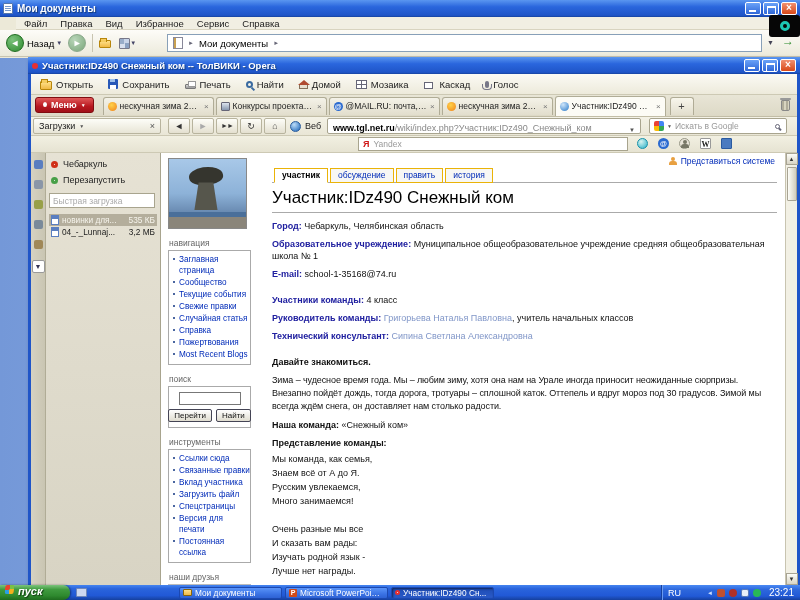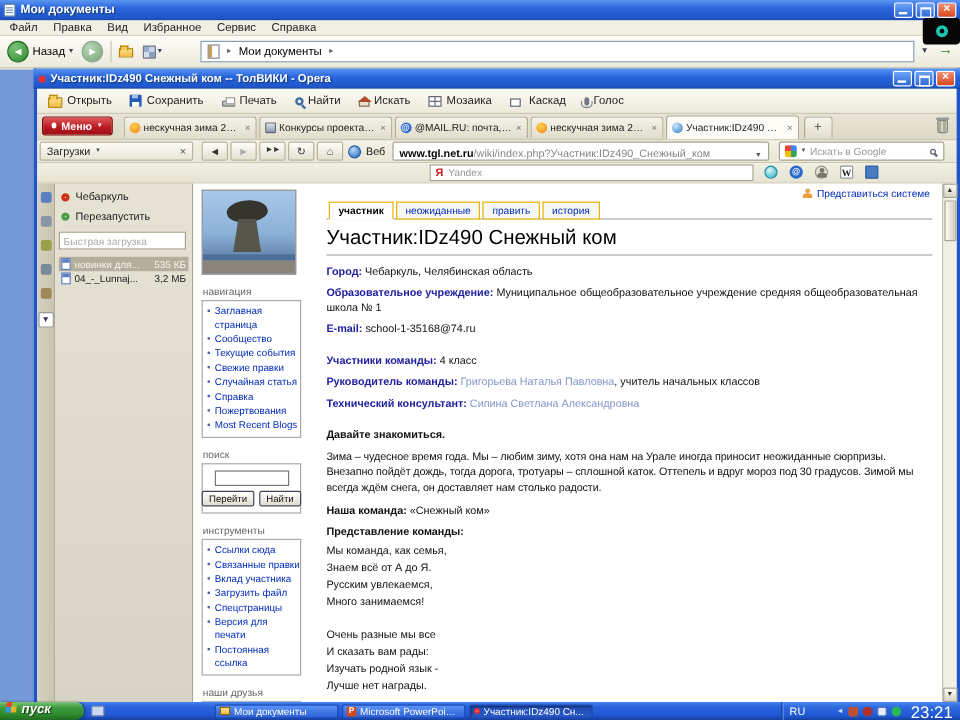--- a/index.html
+++ b/index.html
@@ -12,21 +12,21 @@
 .x-titlebar { height:17px; background:linear-gradient(180deg,#5a96f0 0%,#2a66dd 40%,#1f55c8 90%,#16439e 100%); display:flex; align-items:center; padding:0 3px; }
 .ic-xdoc { width:10px; height:11px; background:#fff; border:1px solid #5577aa; border-radius:1px; position:relative; }
 .ic-xdoc::before { content:""; position:absolute; left:1px; top:2px; width:6px; height:1px; background:#7799cc; box-shadow:0 2px 0 #7799cc,0 4px 0 #7799cc; }
 .x-title { color:#fff; font-size:10px; font-weight:bold; text-shadow:1px 1px 1px #123a77; margin-left:4px; flex:1; }
 .xp-btns { display:flex; gap:2px; }
 .xp-btn { width:16px; height:13px; border-radius:2px; border:1px solid #fff; background:linear-gradient(#6aa2f8,#3068d8); position:relative; }
 .xp-btn.min::after { content:""; position:absolute; left:3px; bottom:2px; width:7px; height:2px; background:#fff; }
 .xp-btn.restore::after { content:""; position:absolute; left:3px; top:3px; width:7px; height:6px; border:1px solid #fff; border-top-width:2px; }
 .xp-btn.close { background:linear-gradient(#f09070,#d84818); }
 .xp-btn.close::after { content:"×"; position:absolute; left:0; top:-1px; width:100%; text-align:center; color:#fff; font-size:10px; font-weight:bold; }
-.x-menubar { height:13px; background:#f1efe3; border-bottom:1px solid #d8d4c0; display:flex; gap:13px; padding:0 8px; font-size:9.5px; align-items:center; color:#222; }
+.x-menubar { height:13px; background:#f1efe3; border-bottom:1px solid #d8d4c0; display:flex; gap:13px; padding:0 8px; font-size:9.5px; align-items:center; color:#222;margin-left:16px; }
 .x-toolbar { height:27px; background:linear-gradient(#fdfcf8,#eceadb); border-bottom:1px solid #c8c4b0; display:flex; align-items:center; padding:0 6px; position:relative; }
 .circle-btn { width:18px; height:18px; border-radius:50%; background:radial-gradient(circle at 35% 30%,#7cc27c,#2e8b2e); border:1px solid #1e6b1e; color:#fff; text-align:center; line-height:16px; font-size:9px; }
 .circle-btn.dis { background:radial-gradient(circle at 35% 30%,#b9d6b9,#7aa67a); border-color:#8aa88a; }
 .x-back-label { font-size:9.5px; margin:0 2px 0 3px; }
 .x-chev { font-size:6px; color:#446; margin-right:6px; }
 .x-sep { width:1px; height:18px; background:#c8c4b0; margin:0 6px; }
 .ic-folder-sm { width:12px; height:8px; background:linear-gradient(#ffe08a,#f0b945); border:1px solid #b8860b; border-radius:1px; position:relative; margin-top:2px; }
 .ic-folder-sm::before { content:""; position:absolute; left:0; top:-3px; width:5px; height:3px; background:#f5cc60; border:1px solid #b8860b; border-bottom:none; }
 .ic-views { width:11px; height:11px; border:1px solid #778; border-radius:1px; background-color:#aabbd0; background-image:conic-gradient(#c8d4e8 0 25%, #8aa0c0 0 50%, #d8e0ee 0 75%, #98acc8 0); margin-left:8px; }
 .x-address { position:absolute; left:167px; right:38px; top:4px; height:18px; background:#fff; border:1px solid #88a0b8; display:flex; align-items:center; font-size:9.5px; padding:0 5px; gap:5px; }
@@ -195,21 +195,21 @@
 .task-btn.active { background:linear-gradient(#1e4cb4,#2a5ac8); box-shadow:inset 1px 1px 2px rgba(0,0,0,.5); }
 .tb-folder { width:9px; height:7px; background:linear-gradient(#ffe08a,#f0b945); border:1px solid #8a6508; border-radius:1px; flex:none; }
 .tb-ppt { width:8px; height:8px; background:#d04a18; color:#fff; font-size:7px; font-weight:bold; text-align:center; line-height:8px; border-radius:1px; flex:none; }
 .tb-opera { width:5px; height:5px; border:2px solid #e83030; border-radius:50%; background:#fff; flex:none; }
 .tb-label { overflow:hidden; text-overflow:ellipsis; }
 .tray { margin-left:auto; height:15px; display:flex; align-items:center; background:linear-gradient(180deg,#4a8af4 0%,#2e68dc 30%,#2159d6 75%,#16409e 100%); border-left:1px solid #16409e; box-shadow:inset 1px 0 0 #6a9af0; padding:0 6px; gap:4px; flex:none; }
 .lang { color:#fff; font-size:9px; margin-right:22px; }
 .tray-chev { color:#cfe0ff; font-size:6px; }
 .tray-ic { width:8px; height:8px; border-radius:2px; }
 .t1{ background:#c05030; } .t2{ background:#b03028; border-radius:50%; } .t3{ background:#e8eef8; border:1px solid #5a7ab8; } .t4{ background:#28b858; border-radius:50%; }
-.clock { color:#fff; font-size:14px; margin-left:4px; }
+.clock { color:#fff; font-size:10px; margin-left:4px; }
 </style>
 </head>
 <body>
 
 <div class="explorer">
   <div class="x-titlebar">
     <span class="ic-xdoc"></span>
     <span class="x-title">Мои документы</span>
     <span class="xp-btns">
       <span class="xp-btn min"></span>
@@ -273,21 +273,21 @@
     <span class="o-tool">
         <span class="ic-print"></span>
         <span>Печать</span>
       </span>
     <span class="o-tool">
         <span class="ic-find"></span>
         <span>Найти</span>
       </span>
     <span class="o-tool">
         <span class="ic-home"></span>
-        <span>Искать</span>
+        <span>Домой</span>
       </span>
     <span class="o-tool">
         <span class="ic-mosaic"></span>
         <span>Мозаика</span>
       </span>
     <span class="o-tool">
         <span class="ic-cascade"></span>
         <span>Каскад</span>
       </span>
     <span class="o-tool">
@@ -461,21 +461,21 @@
         </div>
       </div>
 
       <div class="wiki-content">
         <span class="login">
           <span class="ic-user"></span>
           <span>Представиться системе</span>
         </span>
         <ul class="wtabs">
             <li>участник</li>
-            <li>неожиданные</li>
+            <li>обсуждение</li>
             <li>править</li>
             <li>история</li>
           </ul>
         <div class="content-box">
           <h1 class="page-title">Участник:IDz490 Снежный ком</h1>
           <p class="f"><span class="lbl">Город:</span> <span>Чебаркуль, Челябинская область</span></p>
           <p class="f"><span class="lbl">Образовательное учреждение:</span> <span>Муниципальное общеобразовательное учреждение средняя общеобразовательная школа № 1</span></p>
           <p class="f"><span class="lbl">E-mail:</span> <span>school-1-35168@74.ru</span></p>
           <p class="f gap"><span class="lbl">Участники команды:</span> <span>4 класс</span></p>
           <p class="f"><span class="lbl">Руководитель команды:</span> <a href="#" class="linklt">Григорьева Наталья Павловна</a><span>, учитель начальных классов</span></p>

